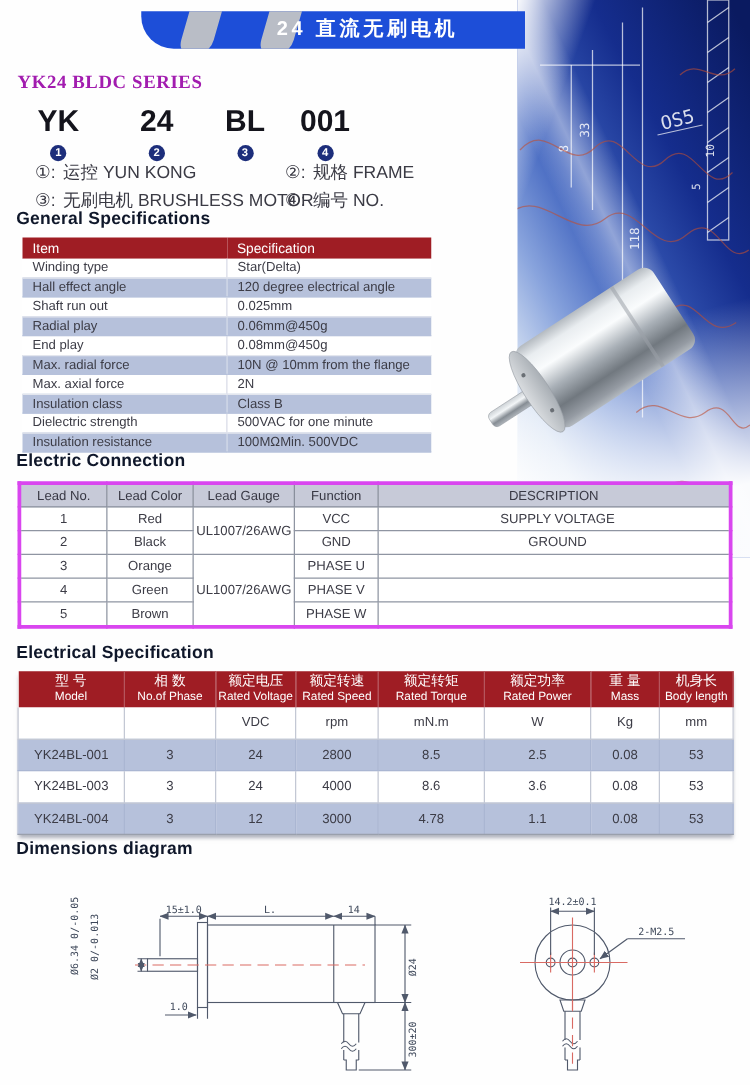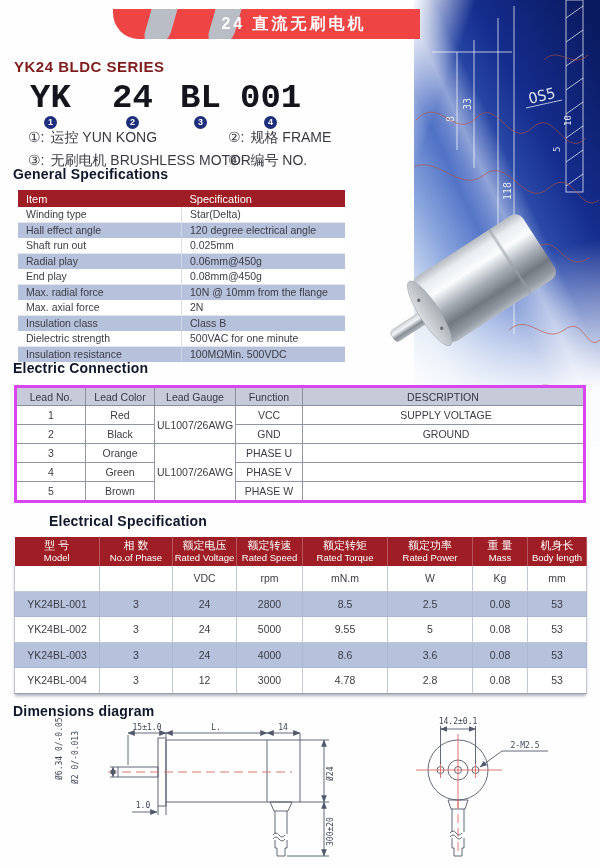--- a/index.html
+++ b/index.html
@@ -1,45 +1,45 @@
 <!DOCTYPE html>
 <html><head>
 <meta charset="utf-8">
 <style>
   html,body{margin:0;padding:0;}
   body{width:600px;height:868px;position:relative;background:#fefefe;
        font-family:"Liberation Sans",sans-serif;overflow:hidden;color:#333;}
 
   
   .banner{position:absolute;left:113px;top:9px;width:307px;height:30px;
-          background:#ef4444;border-radius:0 0 0 26px;overflow:hidden;}
+          background:#1d4ed8;border-radius:0 0 0 26px;overflow:hidden;}
   .banner .stripe{position:absolute;top:-4px;height:40px;width:26px;background:#b9bdc6;
           transform:skewX(-16deg);border-radius:0 0 14px 14px;}
   .banner .stripe.s1{left:34px;}
   .banner .stripe.s2{left:98px;}
   .banner .title{position:absolute;left:0;top:0;width:100%;height:30px;line-height:30px;
           text-align:center;padding-left:55px;box-sizing:border-box;
           color:#ffffff;font-weight:bold;font-size:16px;letter-spacing:3px;}
 
   
   .hero{position:absolute;left:414px;top:0;width:186px;height:446px;
         background:
           linear-gradient(110deg, rgba(255,255,255,.95) 0%, rgba(255,255,255,0) 18%),
           linear-gradient(165deg, rgba(255,255,255,0) 58%, rgba(255,255,255,.97) 88%),
           linear-gradient(65deg, rgba(255,255,255,0) 42%, rgba(255,255,255,.45) 50%, rgba(255,255,255,0) 58%),
           linear-gradient(242deg, #0a1a60 4%, #152d8d 30%, #3c60bd 52%, #89a4dd 68%, #d9e4f4 82%, #ffffff 96%);}
   .hero svg{position:absolute;left:0;top:0;}
   .motor{position:absolute;left:383px;top:212px;width:178px;height:150px;}
 
   
   .h-section{position:absolute;font-size:14px;font-weight:bold;color:#0f172a;letter-spacing:.2px;}
-  .series-heading{position:absolute;left:14px;top:58px;font-size:15px;font-weight:bold;color:#7f1d1d;letter-spacing:.5px;}
+  .series-heading{position:absolute;left:14px;top:58px;font-size:15px;font-weight:bold;color:#a21caf;letter-spacing:.5px;font-family:Liberation Serif, serif;}
   .model-code{position:absolute;left:0;top:82px;width:340px;height:52px;}
   .code-part{position:absolute;top:0;text-align:center;}
-  .code-text{font-family:Liberation Mono, monospace;font-weight:bold;font-size:34px;color:#14141c;line-height:32px;}
+  .code-text{font-family:Liberation Sans, sans-serif;font-weight:bold;font-size:24px;color:#14141c;line-height:32px;}
   .code-num{width:13px;height:13px;margin:2px auto 0;background:#1d2e7b;border-radius:50%;
             color:#fff;font-size:9px;line-height:13px;text-align:center;font-weight:bold;}
   .legend{position:absolute;left:28px;top:129px;display:grid;grid-template-columns:200px auto;
           grid-row-gap:5px;font-size:14px;color:#3a3a44;}
   .legend-item{white-space:nowrap;}
   .legend-num{margin-right:6px;color:#3a3a44;}
 
   
   .gtable{position:absolute;left:18px;top:190px;width:327px;border-collapse:collapse;
           table-layout:fixed;font-size:10.5px;color:#3c3c46;}
@@ -272,21 +272,21 @@
       </tr>
       <tr>
         <td>5</td>
         <td>Brown</td>
         <td>PHASE W</td>
         <td class="desc"></td>
       </tr>
     </tbody>
 </table>
 
-<div class="h-section" style="left:13px;top:513px;margin-left:36px;">Electrical Specification</div>
+<div class="h-section" style="left:13px;top:513px;">Electrical Specification</div>
 <table class="stable">
   <colgroup>
       <col style="width:85px">
       <col style="width:73px">
       <col style="width:64px">
       <col style="width:66px">
       <col style="width:85px">
       <col style="width:85px">
       <col style="width:55px">
       <col>
@@ -342,53 +342,43 @@
         <td>YK24BL-001</td>
         <td>3</td>
         <td>24</td>
         <td>2800</td>
         <td>8.5</td>
         <td>2.5</td>
         <td>0.08</td>
         <td>53</td>
       </tr>
       <tr>
-        <td>YK24BL-002</td>
-        <td>3</td>
-        <td>24</td>
-        <td>5000</td>
-        <td>9.55</td>
-        <td>5</td>
-        <td>0.08</td>
-        <td>53</td>
-      </tr>
-      <tr>
         <td>YK24BL-003</td>
         <td>3</td>
         <td>24</td>
         <td>4000</td>
         <td>8.6</td>
         <td>3.6</td>
         <td>0.08</td>
         <td>53</td>
       </tr>
       <tr>
         <td>YK24BL-004</td>
         <td>3</td>
         <td>12</td>
         <td>3000</td>
         <td>4.78</td>
-        <td>2.8</td>
+        <td>1.1</td>
         <td>0.08</td>
         <td>53</td>
       </tr>
     </tbody>
 </table>
 
-<div class="h-section" style="left:13px;top:670px;margin-top:33px;">Dimensions diagram</div>
+<div class="h-section" style="left:13px;top:670px;">Dimensions diagram</div>
 
 <svg class="dims" width="560" height="178" viewBox="0 0 560 178">
   <defs>
     <marker id="ar" viewBox="0 0 10 10" refX="9.5" refY="5" markerWidth="8" markerHeight="8" orient="auto-start-reverse">
       <path d="M0,1 L10,5 L0,9 z" fill="#50596b"></path>
     </marker>
   </defs>
 
   <g stroke="#50596b" stroke-width="0.9" fill="none">
 

